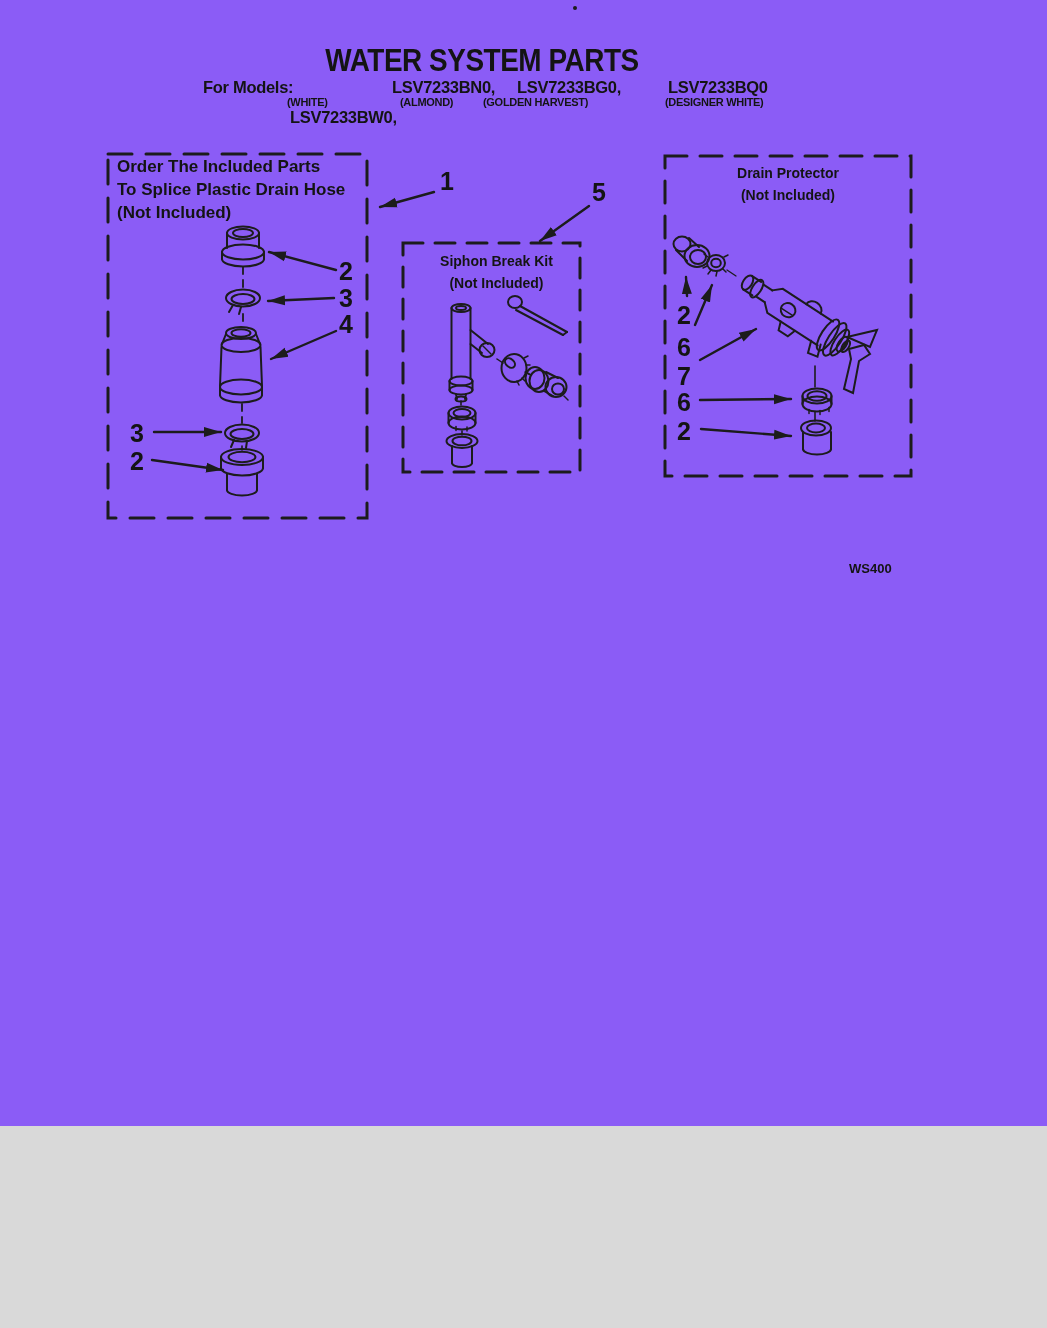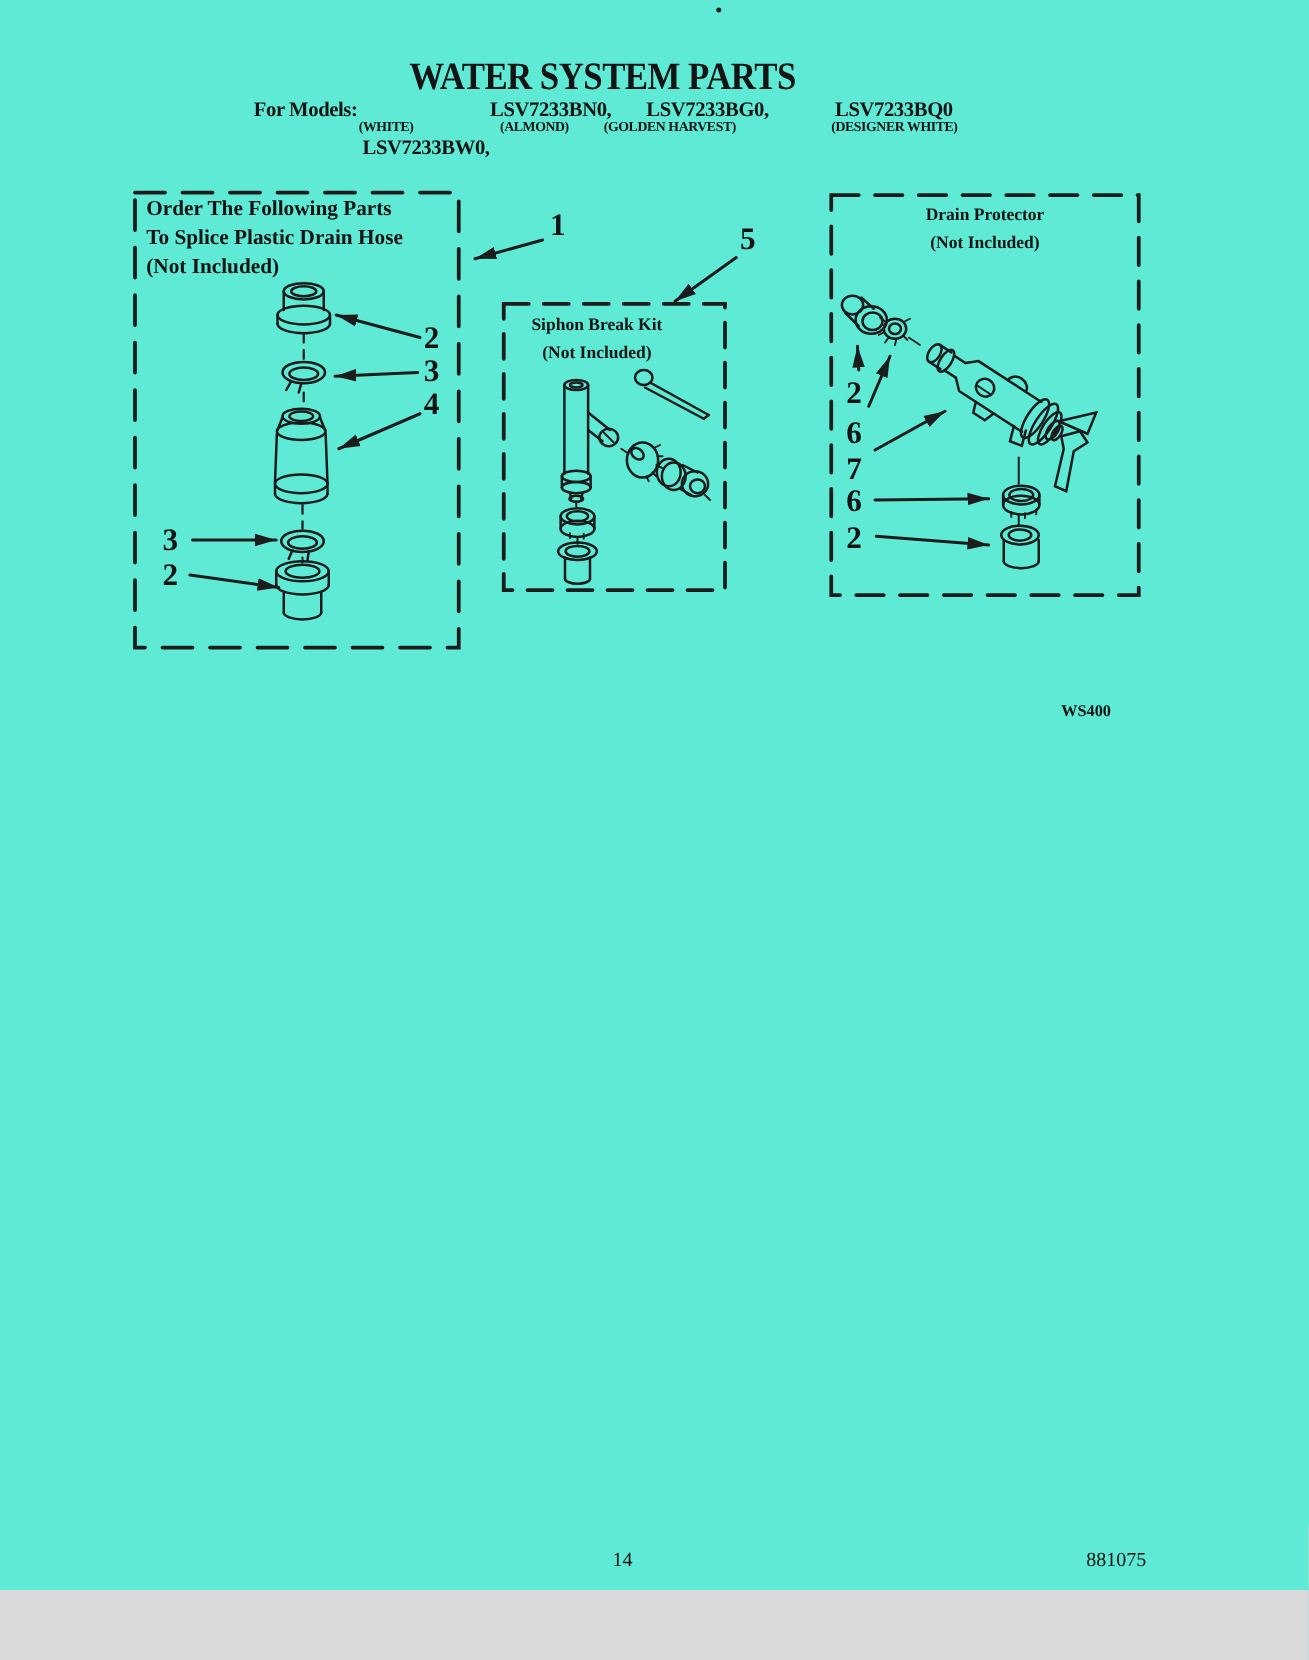--- a/index.html
+++ b/index.html
@@ -1,19 +1,19 @@
 <!DOCTYPE html>
 <html><head>
 <meta charset="utf-8">
 <style>
   html,body{margin:0;padding:0;background:#d9d9d9;}
   .page{
-    position:relative;width:1047px;height:1272px;margin:0 auto;
-    background:#5eead4;color:#141414;overflow:hidden;
-    font-family:Liberation Serif, serif;
+    position:relative;width:1047px;height:1126px;margin:0 auto;
+    background:#8b5cf6;color:#141414;overflow:hidden;
+    font-family:Liberation Sans, sans-serif;
   }
   .abs{position:absolute;white-space:nowrap;}
   .page-title{
     top:46px;left:482px;
     transform:translateX(-50%) scaleX(.9);
     font-size:31px;font-weight:bold;letter-spacing:-.5px;line-height:30px;
   }
   .model-span{top:78px;font-size:16.5px;font-weight:bold;letter-spacing:-.3px;}
   .color-span{top:96px;font-size:11px;font-weight:bold;letter-spacing:-.3px;}
   .box-title{font-weight:bold;font-size:17px;line-height:23px;}
@@ -239,25 +239,25 @@
       <line x1="589" y1="206" x2="540" y2="241" marker-end="url(#arw)"></line>
       <line x1="687" y1="296" x2="686" y2="277" marker-end="url(#arw)"></line>
       <line x1="695" y1="325" x2="712" y2="285" marker-end="url(#arw)"></line>
       <line x1="700" y1="360" x2="756" y2="329" marker-end="url(#arw)"></line>
       <line x1="700" y1="400" x2="791" y2="399" marker-end="url(#arw)"></line>
       <line x1="701" y1="429" x2="791" y2="436" marker-end="url(#arw)"></line>
     </g>
   </svg>
 
   <div class="abs box-title" style="left:117px;top:155px;">
-    <div>Order The Following Parts</div>
+    <div>Order The Included Parts</div>
     <div>To Splice Plastic Drain Hose</div>
     <div>(Not Included)</div>
   </div>
-  <div class="abs box-title siphon-title" style="left:389px;top:250px;width:177px;">
+  <div class="abs box-title siphon-title" style="left:408px;top:250px;width:177px;">
     <div>Siphon Break Kit</div>
     <div>(Not Included)</div>
   </div>
   <div class="abs box-title drain-title" style="left:665px;top:162px;width:246px;">
     <div>Drain Protector</div>
     <div>(Not Included)</div>
   </div>
 
   <div class="abs callout" style="left:440px;top:171px;">1</div>
   <div class="abs callout" style="left:339px;top:261px;">2</div>

